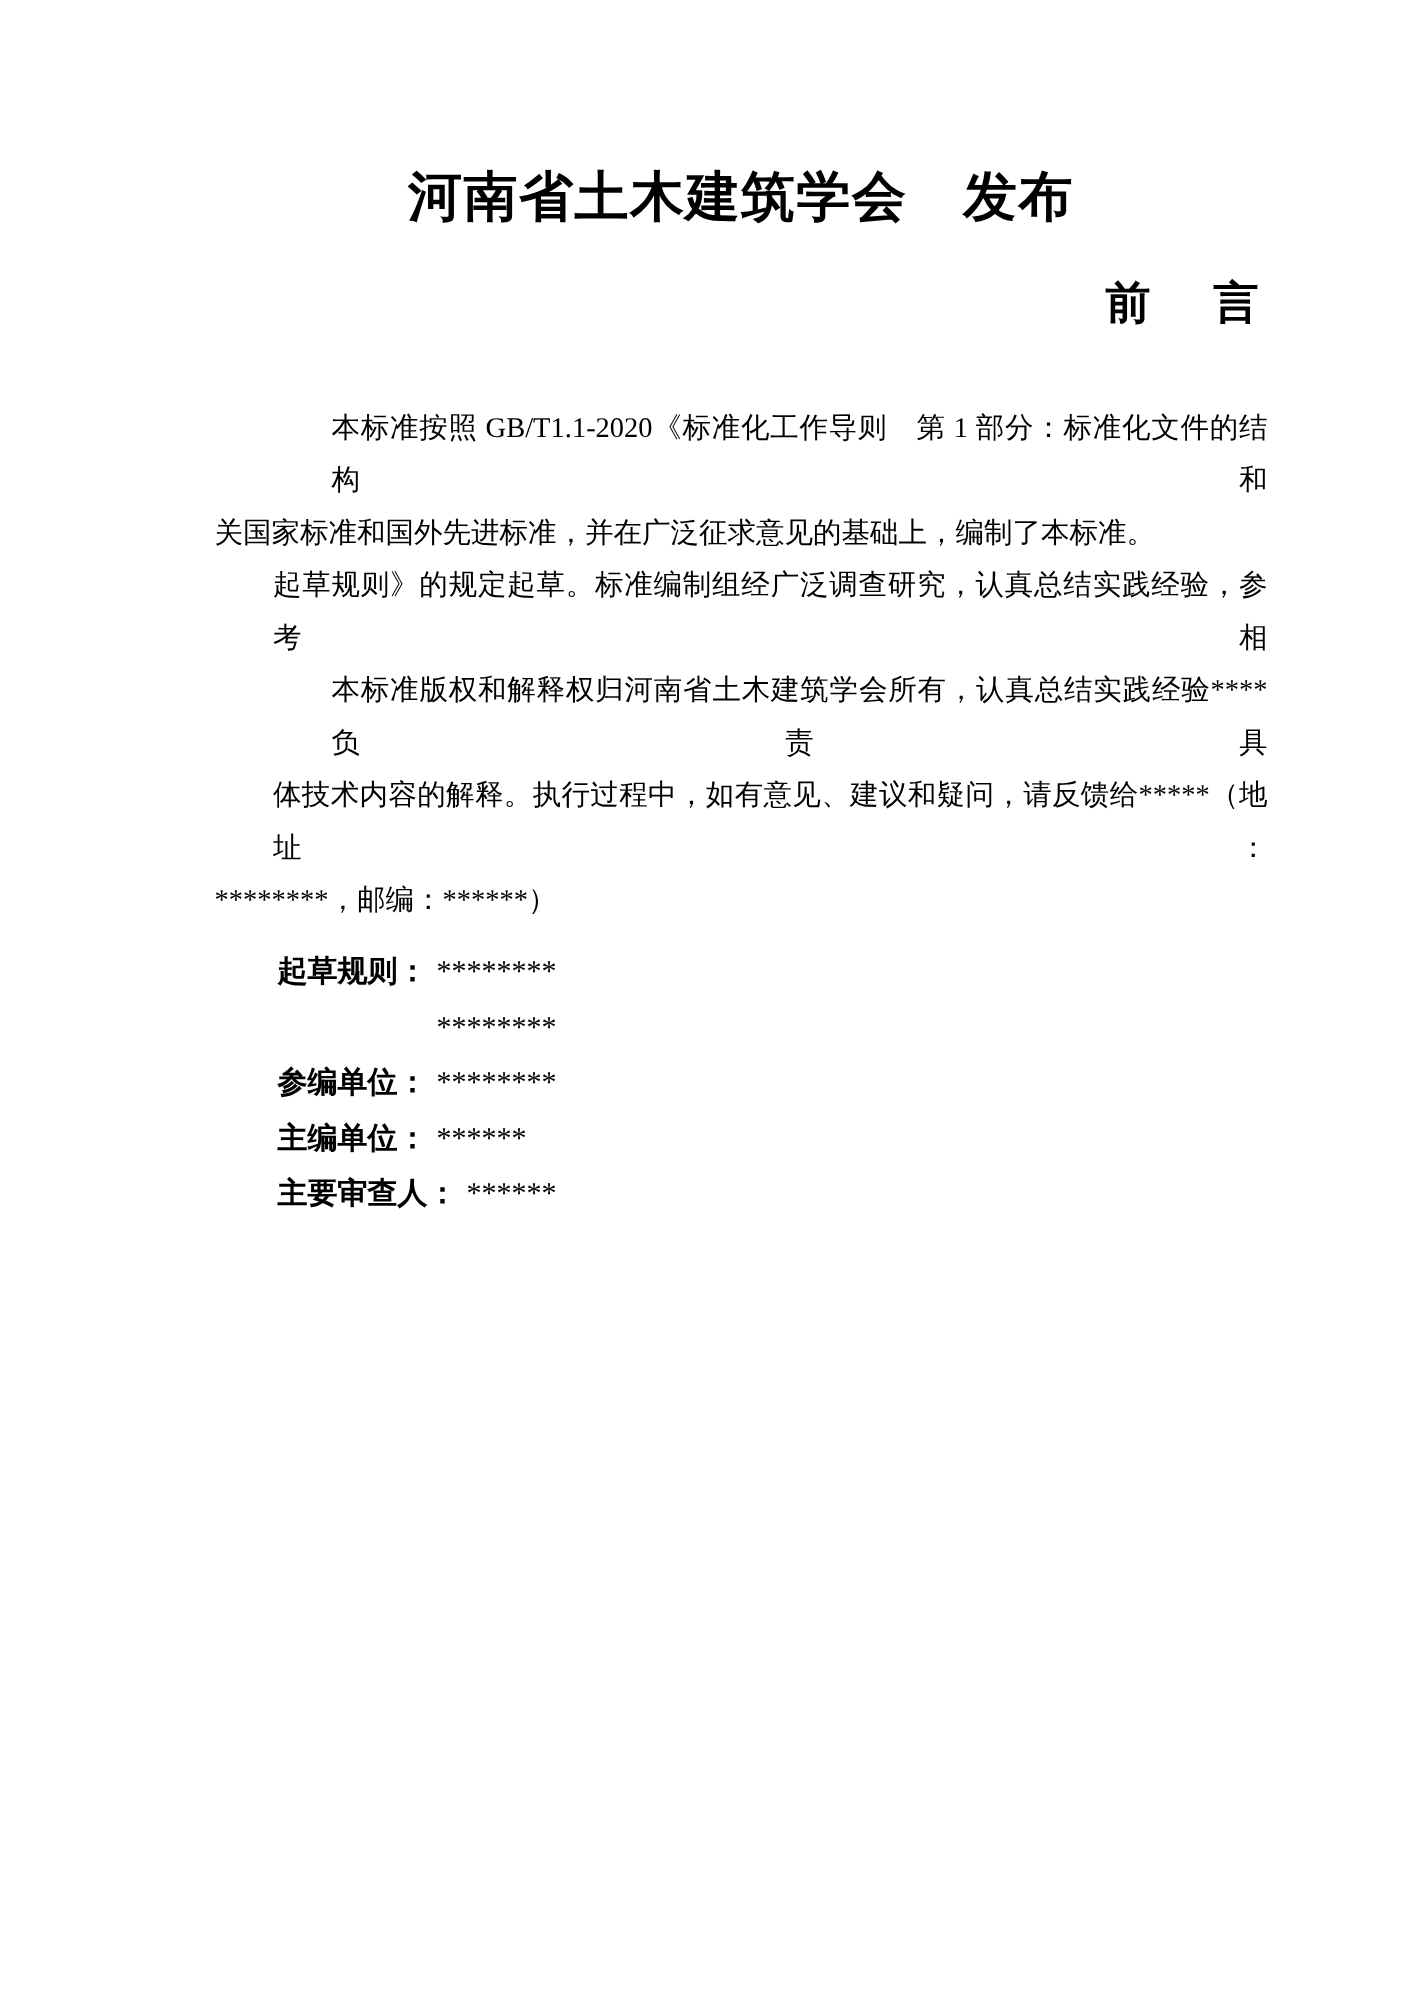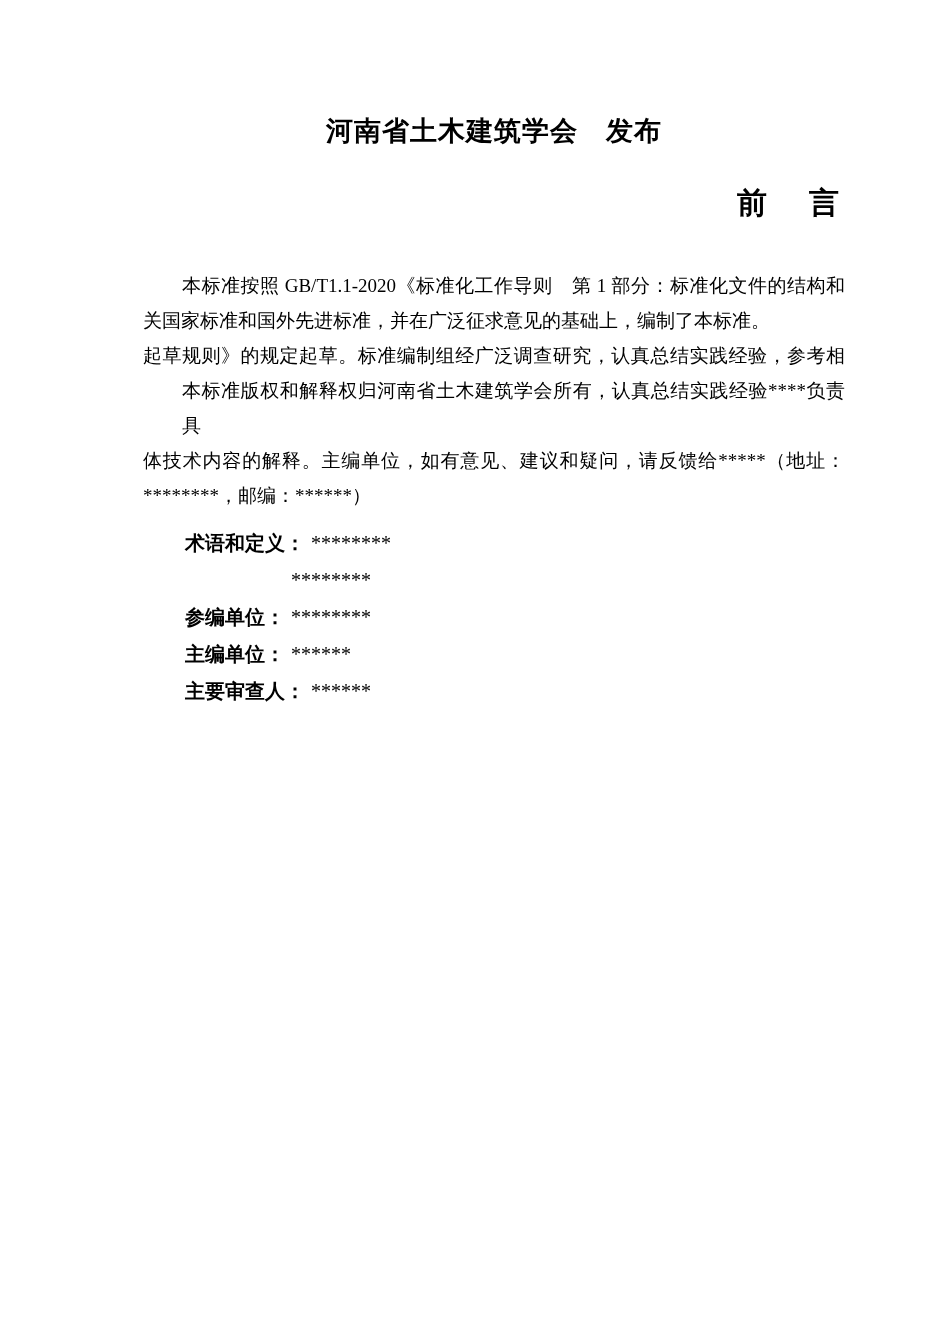--- a/index.html
+++ b/index.html
@@ -13,21 +13,21 @@
     box-sizing: border-box;
     padding-top: 113px;
     font-family: "Liberation Serif", "DejaVu Serif", serif;
   }
   .publisher {
     margin: 0 0 12px 143px;
     width: 702px;
     text-align: center;
     font-family: "Liberation Sans", "DejaVu Sans", sans-serif;
     font-weight: 700;
-    font-size: 27px;
+    font-size: 36px;
     line-height: 36px;
     letter-spacing: 1px;
   }
   .foreword-title {
     margin: 32px 0 0 143px;
     width: 702px;
     text-align: right;
     font-family: "Liberation Sans", "DejaVu Sans", sans-serif;
     font-weight: 700;
     font-size: 30px;
@@ -35,21 +35,21 @@
     letter-spacing: 6px;
   }
   .body-text {
     margin: 43px 0 0 143px;
     width: 702px;
     font-size: 19px;
     line-height: 35px;
   }
   .para { margin: 0; }
   .line { display: block; }
-  .line.j { text-align: justify; text-align-last: justify; }
+  .line.j { text-align: justify; text-align-last: justify; margin-left: 39px; }
   .line.indent { padding-left: 39px; box-sizing: border-box; }
   .credits {
     margin: 12px 0 0 185px;
     font-size: 20px;
     line-height: 37px;
   }
   .credit-row { white-space: nowrap; }
   .credit-row.cont { padding-left: 100px; }
   .credit-label {
     font-family: "Liberation Sans", "DejaVu Sans", sans-serif;
@@ -73,30 +73,30 @@
 
     <p class="para">
       <span class="line j indent">本标准按照 GB/T1.1-2020《标准化工作导则　第 1 部分：标准化文件的结构和</span>
       <span class="line">关国家标准和国外先进标准，并在广泛征求意见的基础上，编制了本标准。</span>
       <span class="line j">起草规则》的规定起草。标准编制组经广泛调查研究，认真总结实践经验，参考相</span>
     </p>
 
 
     <p class="para">
       <span class="line j indent">本标准版权和解释权归河南省土木建筑学会所有，认真总结实践经验****负责具</span>
-      <span class="line j">体技术内容的解释。主编单位，如有意见、建议和疑问，请反馈给*****（地址：</span>
+      <span class="line j">体技术内容的解释。执行过程中，如有意见、建议和疑问，请反馈给*****（地址：</span>
       <span class="line">********，邮编：******）</span>
     </p>
 
   </div>
 
   <div class="credits">
 
     <div class="credit-row">
-      <span class="credit-label">术语和定义：</span><span class="credit-value">********</span>
+      <span class="credit-label">起草规则：</span><span class="credit-value">********</span>
     </div>
 
     <div class="credit-row cont">
       <span class="credit-value">********</span>
     </div>
 
     <div class="credit-row">
       <span class="credit-label">参编单位：</span><span class="credit-value">********</span>
     </div>
 

